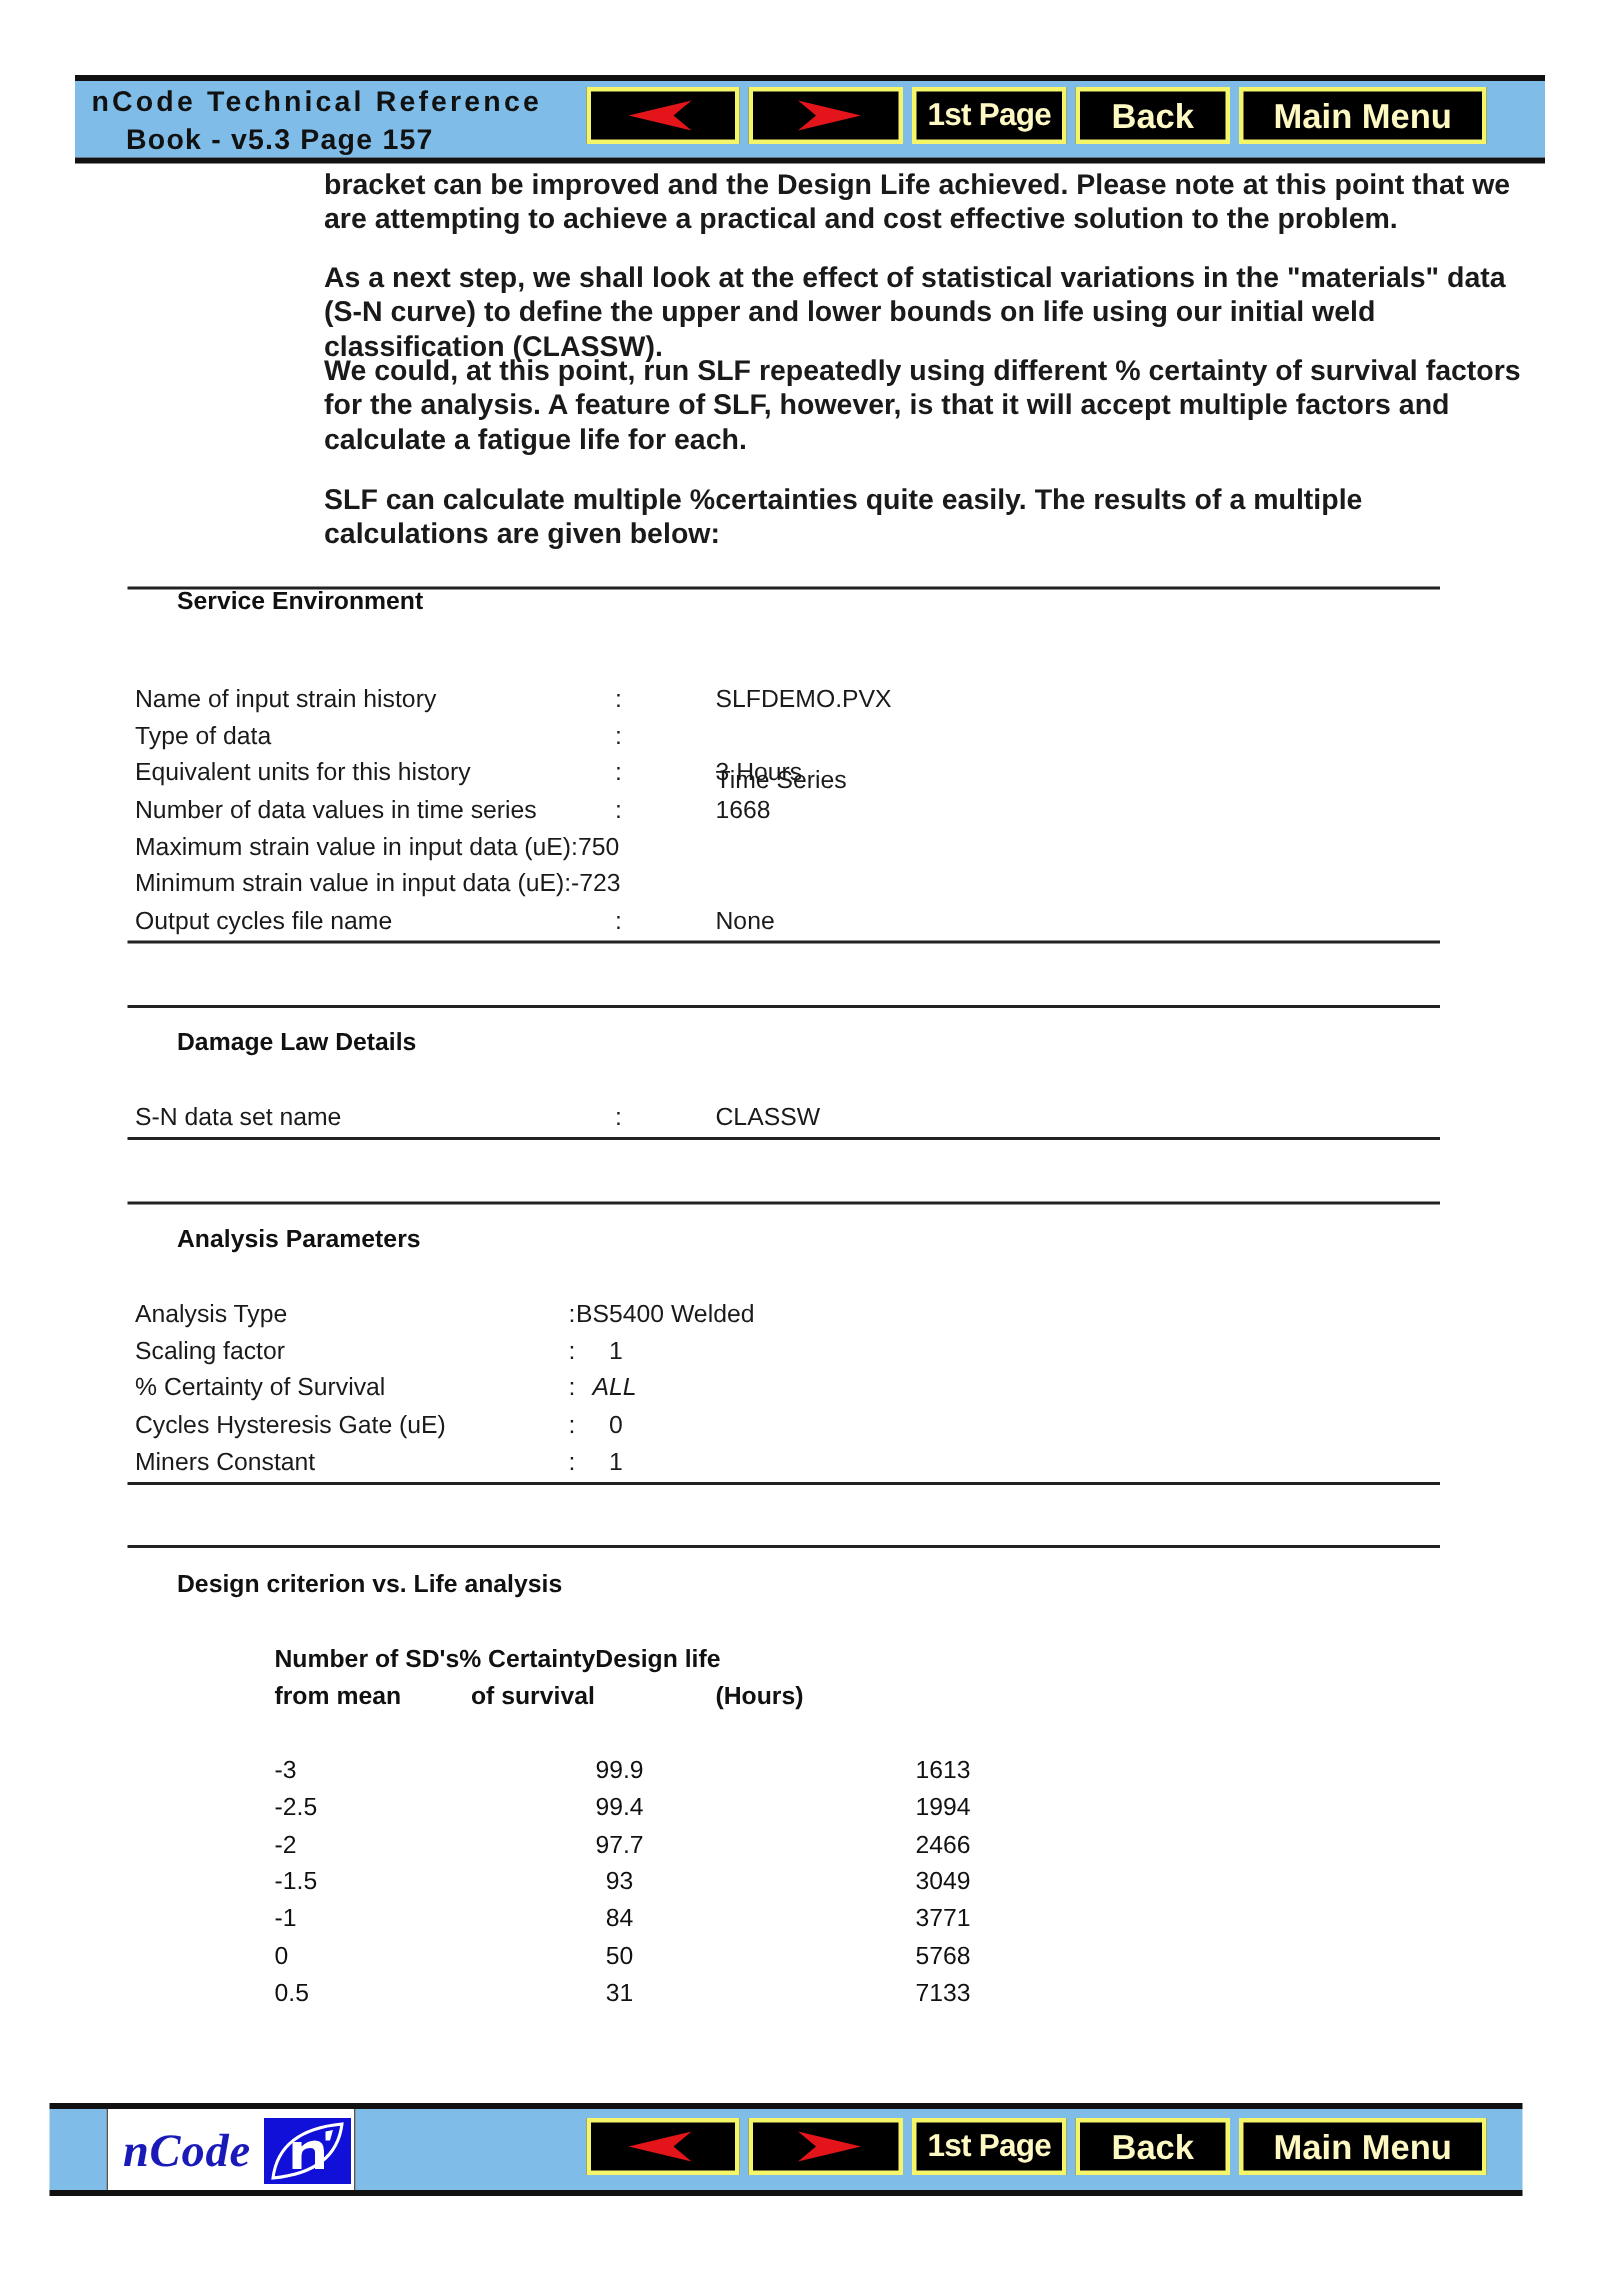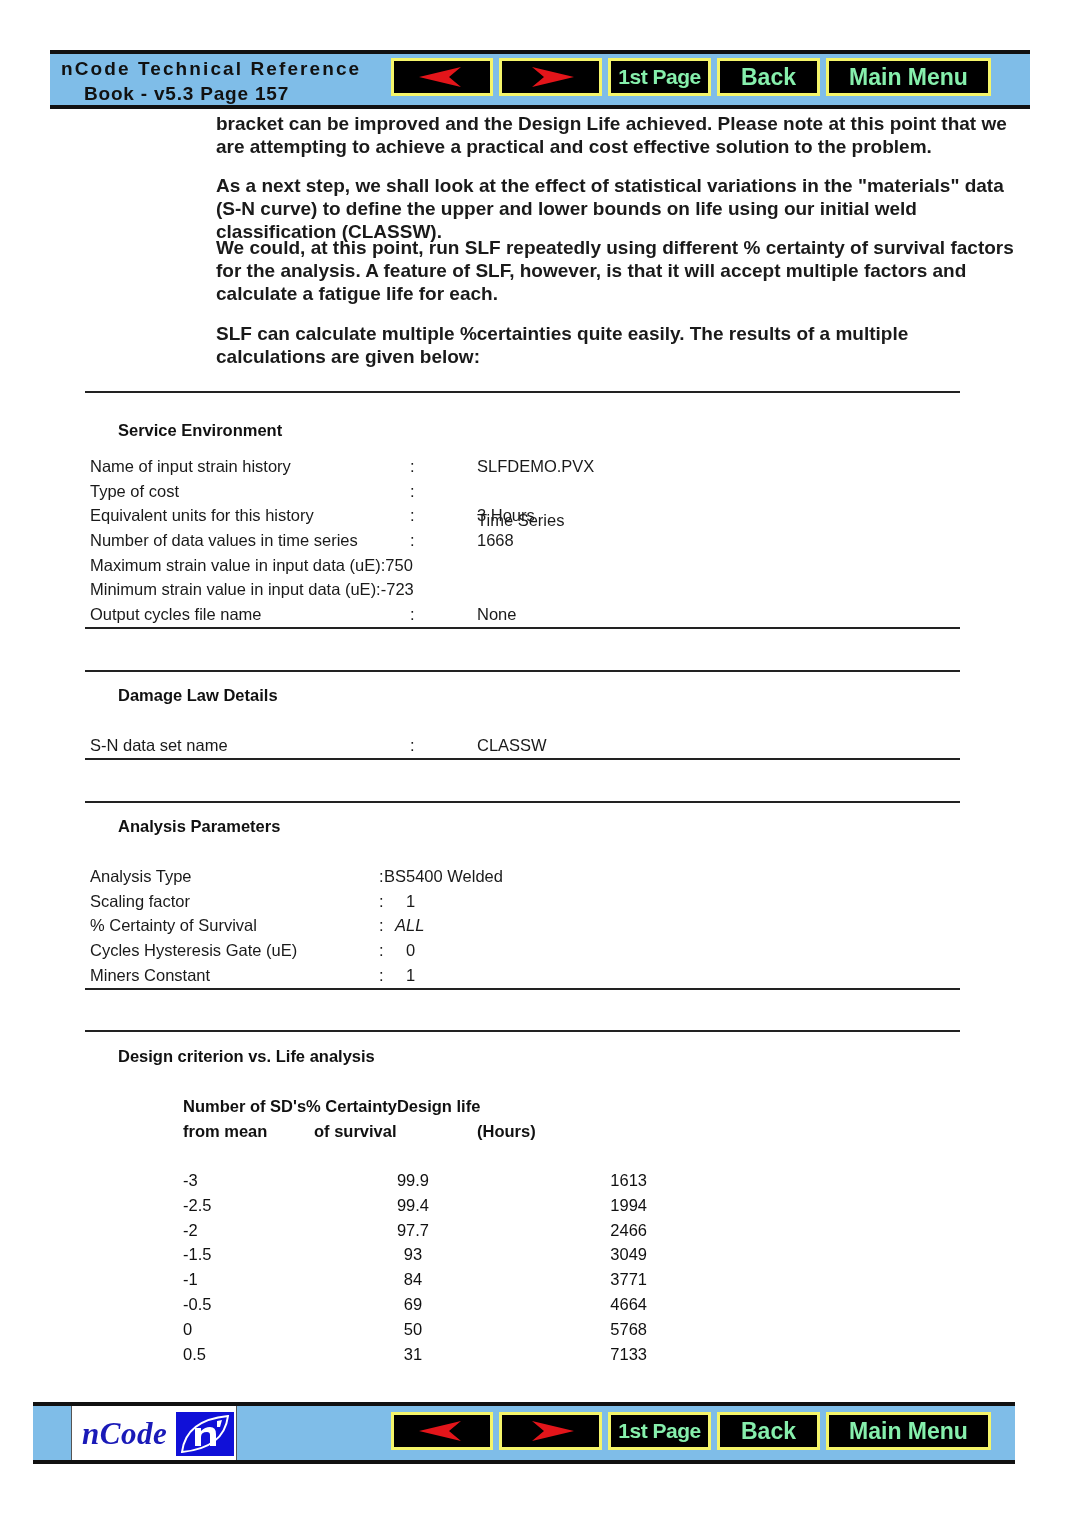--- a/index.html
+++ b/index.html
@@ -12,21 +12,21 @@
   .hdr .bar-bot { position:absolute; left:0; top:55px; width:980px; height:4px; background:#111; }
   .hdr .fill { position:absolute; left:0; top:4px; width:980px; height:51px; background:#7fbde8; }
   .hdr .title { position:absolute; left:11px; top:6px; font-weight:bold; font-size:19px;
                 line-height:25px; color:#111; }
   .hdr .title .l1 { letter-spacing:2.1px; display:block; }
   .hdr .title .l2 { letter-spacing:0.8px; display:block;margin-left:23px; }
 
   .navbtn { position:absolute; top:8px; height:38px; background:#000;
             border:3px solid #f5f56a; box-sizing:border-box;
             display:flex; align-items:center; justify-content:center;
-            color:#86efac; font-weight:bold; font-size:23px; cursor:pointer; }
+            color:#fef9c3; font-weight:bold; font-size:23px; cursor:pointer; }
   .navbtn.narrow { font-size:21px; letter-spacing:-0.5px; }
   .navbtn svg { display:block; }
 
   
   .para { position:absolute; left:216px; width:800px; font-size:19px; line-height:23px; color:#1a1a1a; margin:0;font-weight:bold; }
 
   .rule { position:absolute; left:85px; width:875px; height:2px; background:#222; }
 
   .sec-title { position:absolute; left:118px; font-weight:bold; font-size:16.5px; color:#111; }
 
@@ -81,29 +81,29 @@
   <div class="navbtn" style="left:667px;width:103px;">Back</div>
   <div class="navbtn" style="left:776px;width:165px;">Main Menu</div>
 </div>
 
 <p class="para" style="top:112px;">bracket can be improved and the Design Life achieved. Please note at this point that we are attempting to achieve a practical and cost effective solution to the problem.</p>
 <p class="para" style="top:174px;">As a next step, we shall look at the effect of statistical variations in the "materials" data (S-N curve) to define the upper and lower bounds on life using our initial weld classification (CLASSW).</p>
 <p class="para" style="top:236px;">We could, at this point, run SLF repeatedly using different % certainty of survival factors for the analysis. A feature of SLF, however, is that it will accept multiple factors and calculate a fatigue life for each.</p>
 <p class="para" style="top:322px;">SLF can calculate multiple %certainties quite easily.  The results of a multiple calculations are given below:</p>
 
 <div class="rule" style="top:391px;"></div>
-<div class="sec-title" style="top:421px;">Service Environment</div>
+<div class="sec-title" style="top:392px;">Service Environment</div>
 <div class="kv" style="left:90px;top:454px;width:600px;">
   <div class="row">
     <span class="k">Name of input strain history</span>
     <span class="c" style="left:320px;">:</span>
     <span class="v" style="left:387px;">SLFDEMO.PVX</span>
   </div>
   <div class="row">
-    <span class="k">Type of cost</span>
+    <span class="k">Type of data</span>
     <span class="c" style="left:320px;">:</span>
     <span class="v" style="left:387px;margin-top:29px;">Time Series</span>
   </div>
   <div class="row">
     <span class="k">Equivalent units for this history</span>
     <span class="c" style="left:320px;">:</span>
     <span class="v" style="left:387px;">3 Hours</span>
   </div>
   <div class="row">
     <span class="k">Number of data values in time series</span>
@@ -194,25 +194,20 @@
   </div>
   <div class="row">
     <span class="c1">-1.5</span>
     <span class="c2">93</span>
     <span class="c3">3049</span>
   </div>
   <div class="row">
     <span class="c1">-1</span>
     <span class="c2">84</span>
     <span class="c3">3771</span>
-  </div>
-  <div class="row">
-    <span class="c1">-0.5</span>
-    <span class="c2">69</span>
-    <span class="c3">4664</span>
   </div>
   <div class="row">
     <span class="c1">0</span>
     <span class="c2">50</span>
     <span class="c3">5768</span>
   </div>
   <div class="row">
     <span class="c1">0.5</span>
     <span class="c2">31</span>
     <span class="c3">7133</span>

